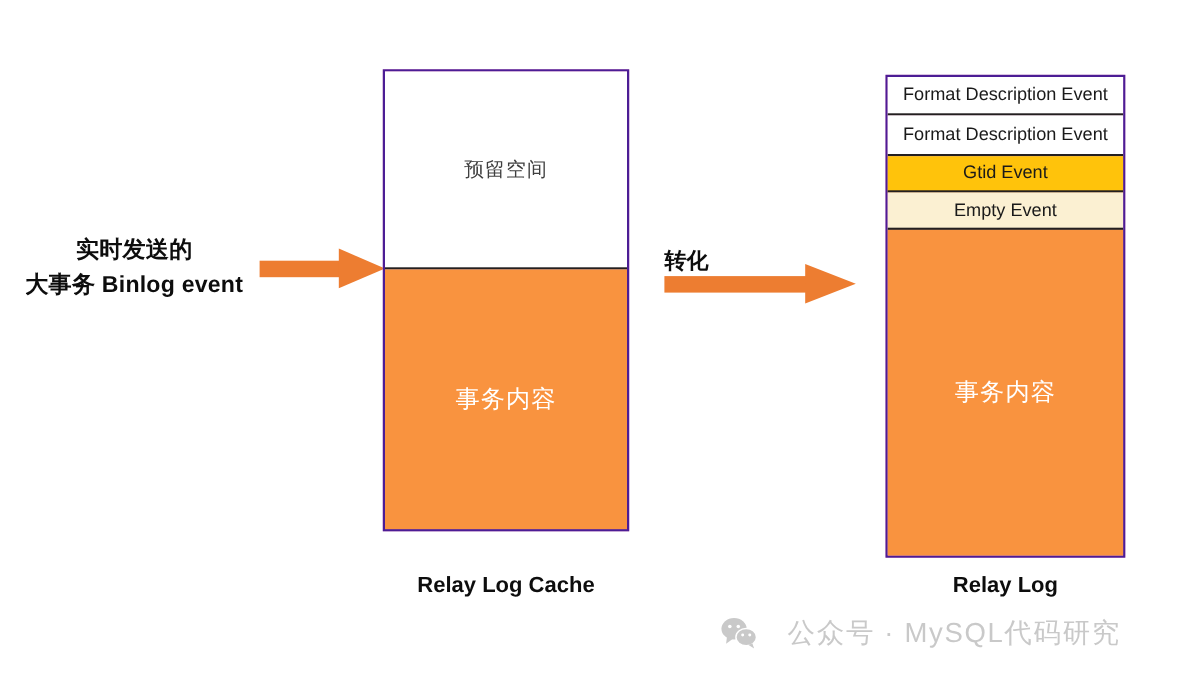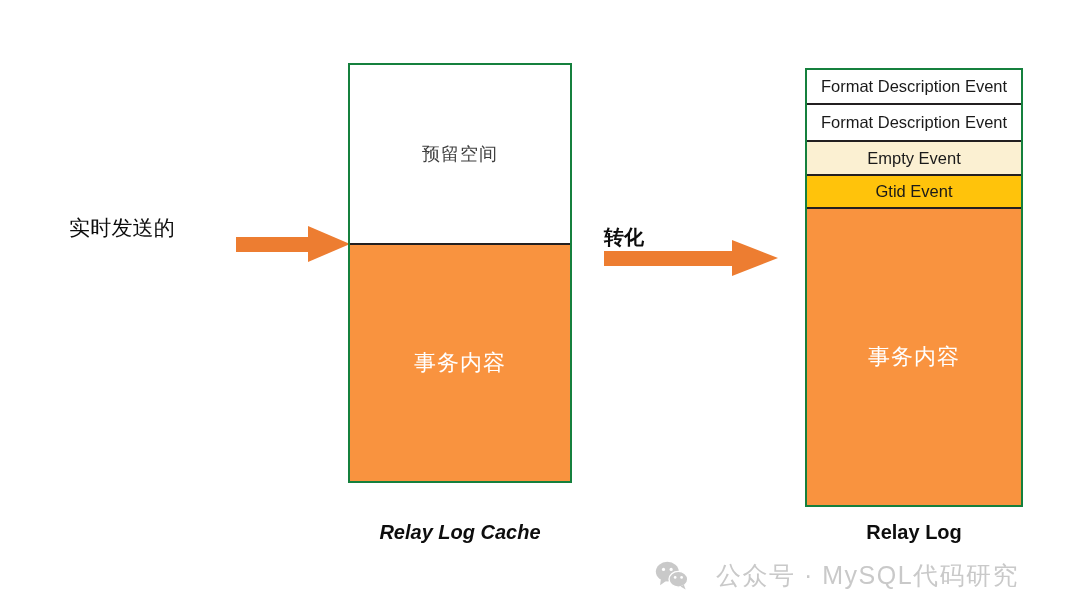--- a/index.html
+++ b/index.html
@@ -20,21 +20,21 @@
   }
 
   
   .left-label {
     position: absolute;
     left: 8px;
     top: 212px;
     width: 228px;
     text-align: center;
     font-size: 21px;
-    font-weight: normal;
+    font-weight: bold;
     line-height: 31px;
     color: #0d0d0d;
     letter-spacing: 0.2px;
   }
 
   
   .arrow {
     position: absolute;
     display: block;
   }
@@ -75,21 +75,21 @@
     text-align: left;
     font-size: 20px;
     font-weight: bold;
     color: #0d0d0d;
   }
 
   
   .box {
     position: absolute;
     box-sizing: border-box;
-    border: 2px solid #15803d;
+    border: 2px solid #4c1d95;
     background: #f9a8d4;
   }
 
   #cache-box {
     left: 348px;
     top: 63px;
     width: 224px;
     height: 420px;
     display: flex;
     flex-direction: column;
@@ -153,21 +153,21 @@
   }
 
   
   .caption {
     position: absolute;
     text-align: center;
     font-size: 20px;
     font-weight: bold;
     color: #0d0d0d;
   }
-  #caption-cache { left: 348px; top: 521px; width: 224px; font-style: italic; }
+  #caption-cache { left: 348px; top: 521px; width: 224px; }
   #caption-relay { left: 805px; top: 521px; width: 218px; }
 
   
   #footer {
     position: absolute;
     left: 655px;
     top: 553px;
     height: 44px;
     display: flex;
     align-items: center;
@@ -185,20 +185,21 @@
     white-space: nowrap;
   }
 </style>
 </head>
 <body>
 
 <div id="canvas">
 
   <div class="left-label">
     <div>实时发送的</div>
+    <div>大事务 Binlog event</div>
   </div>
 
   <div class="arrow" id="arrow-ingest">
     <span class="arrow-shaft"></span>
     <span class="arrow-head"></span>
   </div>
 
   <div class="box" id="cache-box">
     <div class="cache-reserved">
       <span class="cache-reserved-text">预留空间</span>
@@ -212,22 +213,22 @@
 
   <div class="convert-label">转化</div>
   <div class="arrow" id="arrow-convert">
     <span class="arrow-shaft"></span>
     <span class="arrow-head"></span>
   </div>
 
   <div class="box" id="relay-box">
     <div class="event-row h1" style="background:#ffffff">Format Description Event</div>
     <div class="event-row h3" style="background:#ffffff">Format Description Event</div>
+    <div class="event-row h5" style="background:#FFC30B">Gtid Event</div>
     <div class="event-row h4" style="background:#FBF0D2">Empty Event</div>
-    <div class="event-row h5" style="background:#FFC30B">Gtid Event</div>
     <div class="relay-body">
       <span class="body-text">事务内容</span>
     </div>
   </div>
 
   <div class="caption" id="caption-relay">Relay Log</div>
 
   <div id="footer">
     <svg class="wechat-icon" viewBox="0 0 40 34">
       <ellipse cx="14.5" cy="13" rx="13.5" ry="11.5" fill="#c9c9c9"></ellipse>

